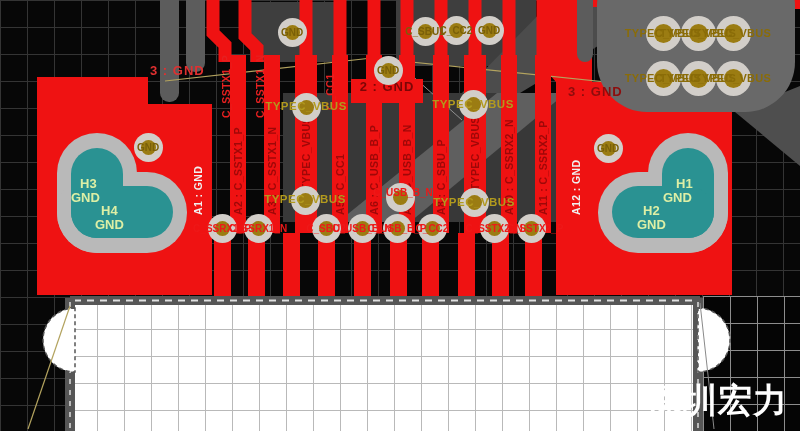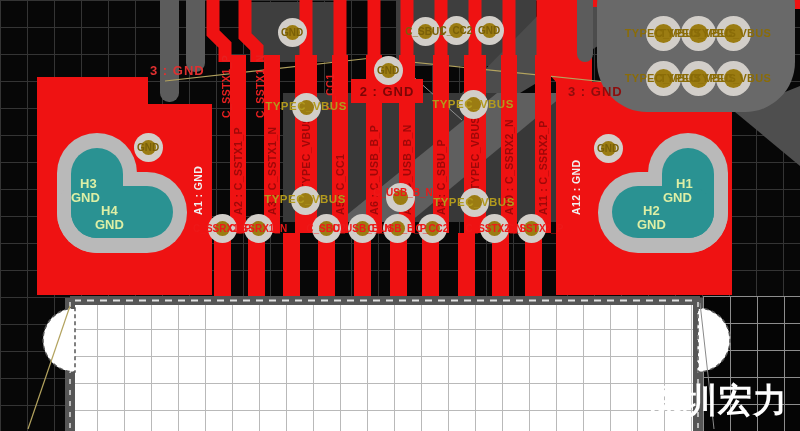--- a/index.html
+++ b/index.html
@@ -26,21 +26,21 @@
     background-image:linear-gradient(#8d8d8d 1px,transparent 1px),
                      linear-gradient(90deg,#8d8d8d 1px,transparent 1px);
     background-size:27px 27px;}
   #svg-over{z-index:5;}
   .lbl{position:absolute;white-space:nowrap;z-index:6;font-weight:bold;}
   .pinlbl{transform:rotate(-90deg);transform-origin:0 0;font-size:10.5px;letter-spacing:.4px;}
   .pin-red{color:#9e0808;} .pin-white{color:#f0f0f0;}
   .tracelbl{transform:rotate(-90deg);transform-origin:0 0;font-size:10.5px;color:#e62020;letter-spacing:.4px;}
   .plane{font-size:13px;letter-spacing:1px;}
   #gnd2box{position:absolute;left:351px;top:79px;width:72px;height:24px;background:#ef1212;
-    z-index:6;display:flex;align-items:center;justify-content:center;}
+    z-index:6;display:flex;justify-content:center;}
   #gnd2box span{color:#7c0606;font-size:13px;font-weight:bold;letter-spacing:1px;}
   .heart{position:absolute;z-index:6;border-radius:40px;}
   .heart.teal{border-radius:26px;}
   .heartlbl{position:absolute;z-index:6;color:#ddefa5;font-size:13px;font-weight:bold;}
   .via{position:absolute;z-index:7;border-radius:50%;}
   .vialbl{position:absolute;z-index:8;transform:translate(-50%,-50%);font-weight:bold;white-space:nowrap;}
   .vl-gold{color:#7a6008;font-size:10px;}
   .vl-goldbig{color:#8a6c08;font-size:11px;letter-spacing:.3px;}
   .vl-red{color:#ee1818;font-size:10px;}
   .vl-vbus{color:#b29a1e;font-size:11.5px;letter-spacing:.5px;}

